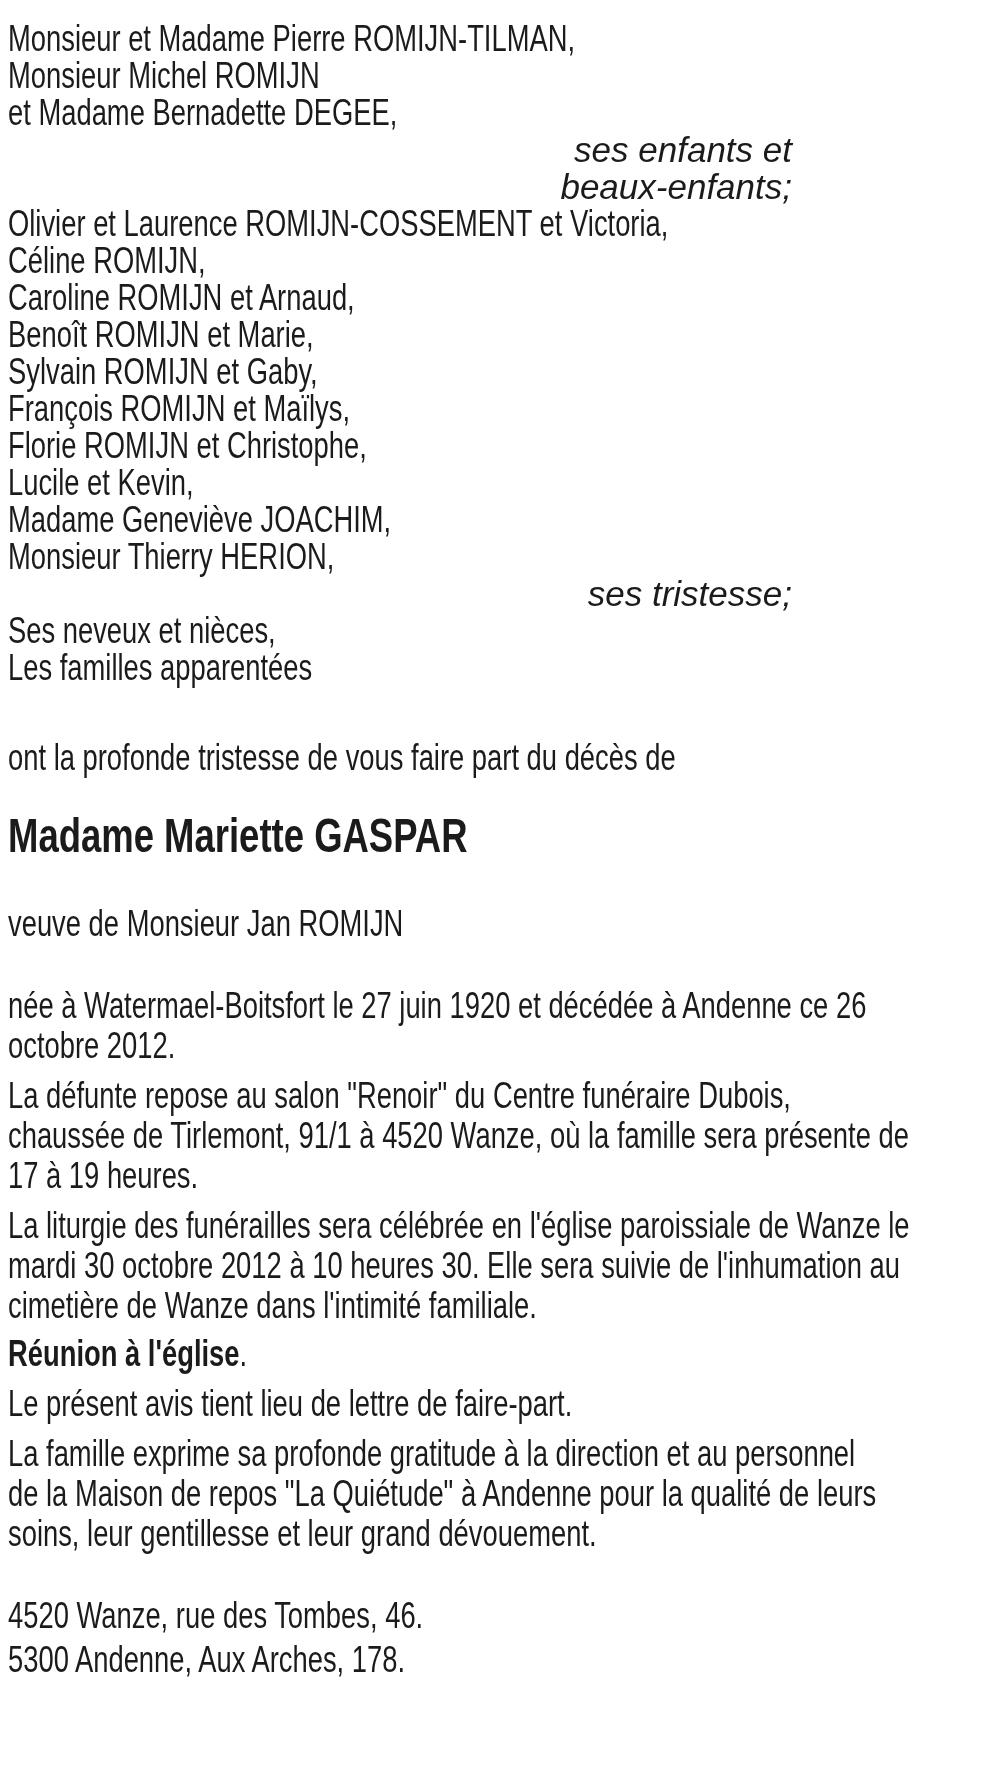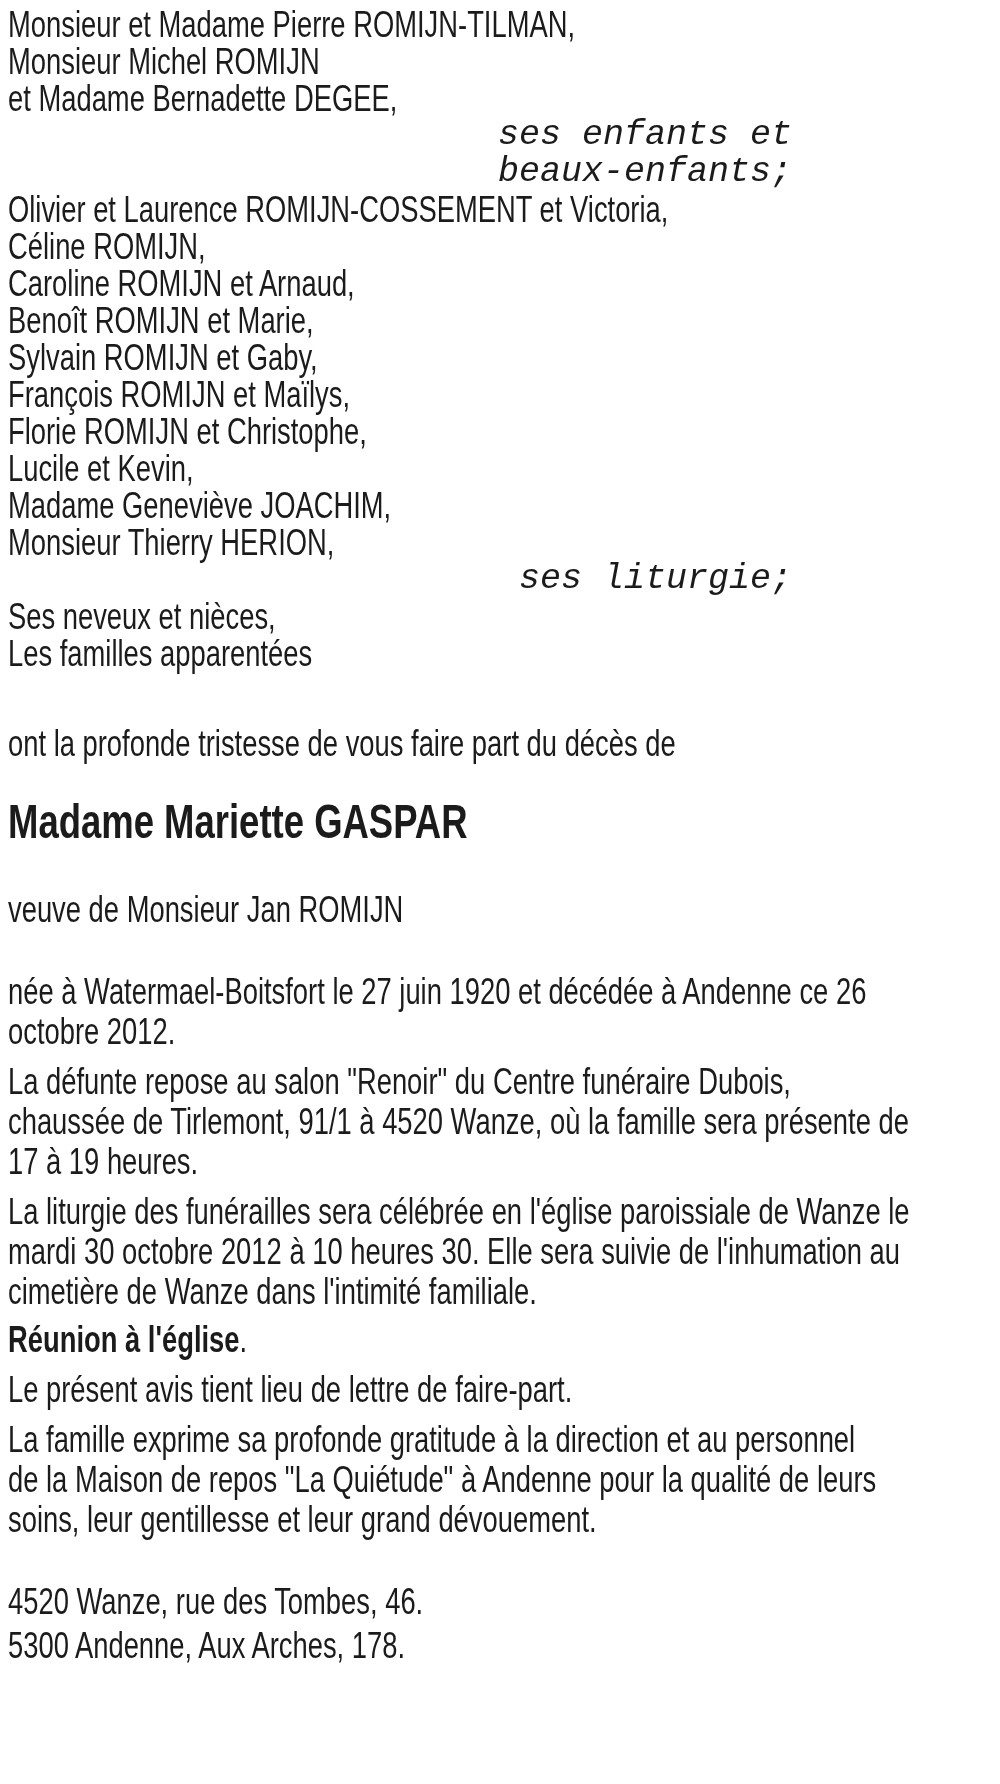--- a/index.html
+++ b/index.html
@@ -9,21 +9,21 @@
   }
   body {
     width: 1000px;
     height: 1784px;
     overflow: hidden;
     font-family: "Liberation Sans", sans-serif;
     color: #1b1b1b;
   }
   .page {
     position: relative;
-    padding-top: 6px;
+    padding-top: 20px;
     width: 804px;
   }
   
   .cond {
     width: 1316px;
     transform: scaleX(0.76);
     transform-origin: 0 0;
     margin: 0 0 0 8px;
     font-size: 36px;
     line-height: 37px;
@@ -31,21 +31,20 @@
     text-align: left;
   }
   
   .ital {
     font-style: italic;
     font-size: 35px;
     line-height: 37px;
     text-align: right;
     margin: 0 12px 0 0;
     white-space: pre-line;
-    font-family: Liberation Mono, monospace;
   }
   .announce {
     margin-top: 52px;
     line-height: 40px;
   }
   .heading {
     font-size: 48px;
     font-weight: bold;
     line-height: 52px;
     margin-top: 32px;
@@ -85,21 +84,21 @@
     <div class="cond">Olivier et Laurence ROMIJN-COSSEMENT et Victoria,
 Céline ROMIJN,
 Caroline ROMIJN et Arnaud,
 Benoît ROMIJN et Marie,
 Sylvain ROMIJN et Gaby,
 François ROMIJN et Maïlys,
 Florie ROMIJN et Christophe,
 Lucile et Kevin,</div>
     <div class="cond">Madame Geneviève JOACHIM,
 Monsieur Thierry HERION,</div>
-    <div class="ital">ses liturgie;</div>
+    <div class="ital">ses tristesse;</div>
     <div class="cond">Ses neveux et nièces,
 Les familles apparentées</div>
   </section>
 
   <div class="cond announce">ont la profonde tristesse de vous faire part du décès de</div>
 
   <h1 class="cond heading">Madame Mariette GASPAR</h1>
 
   <div class="cond widow">veuve de Monsieur Jan ROMIJN</div>
 

